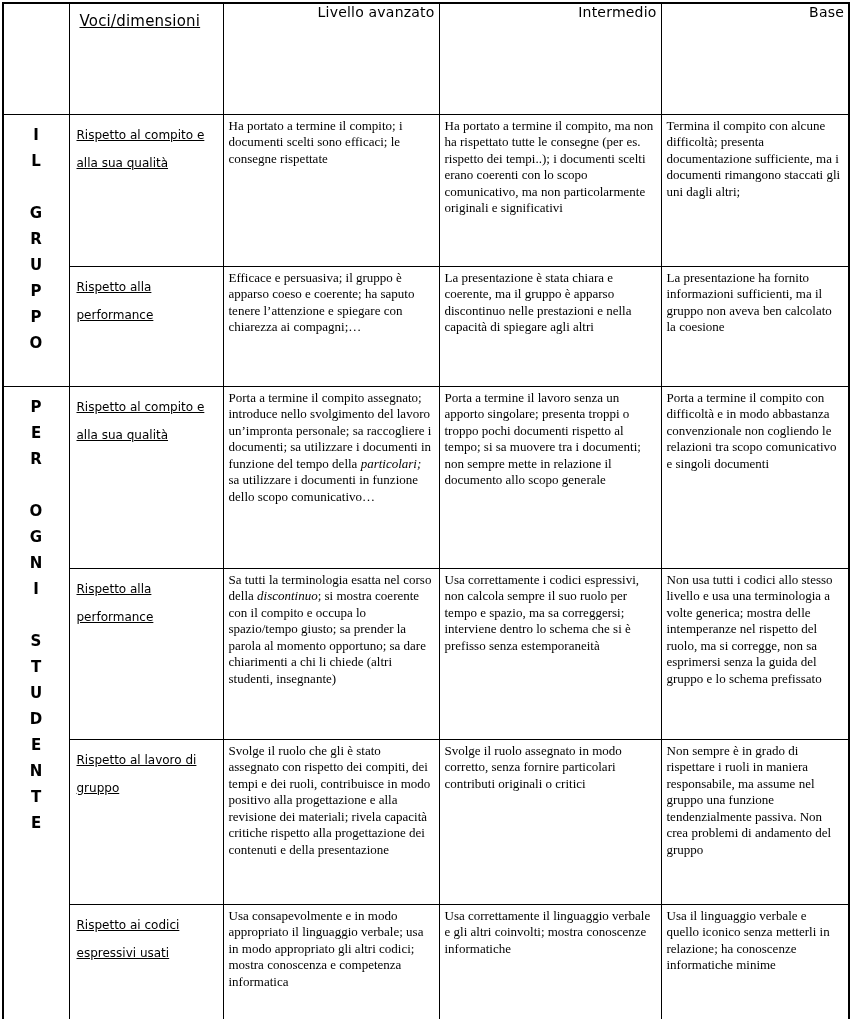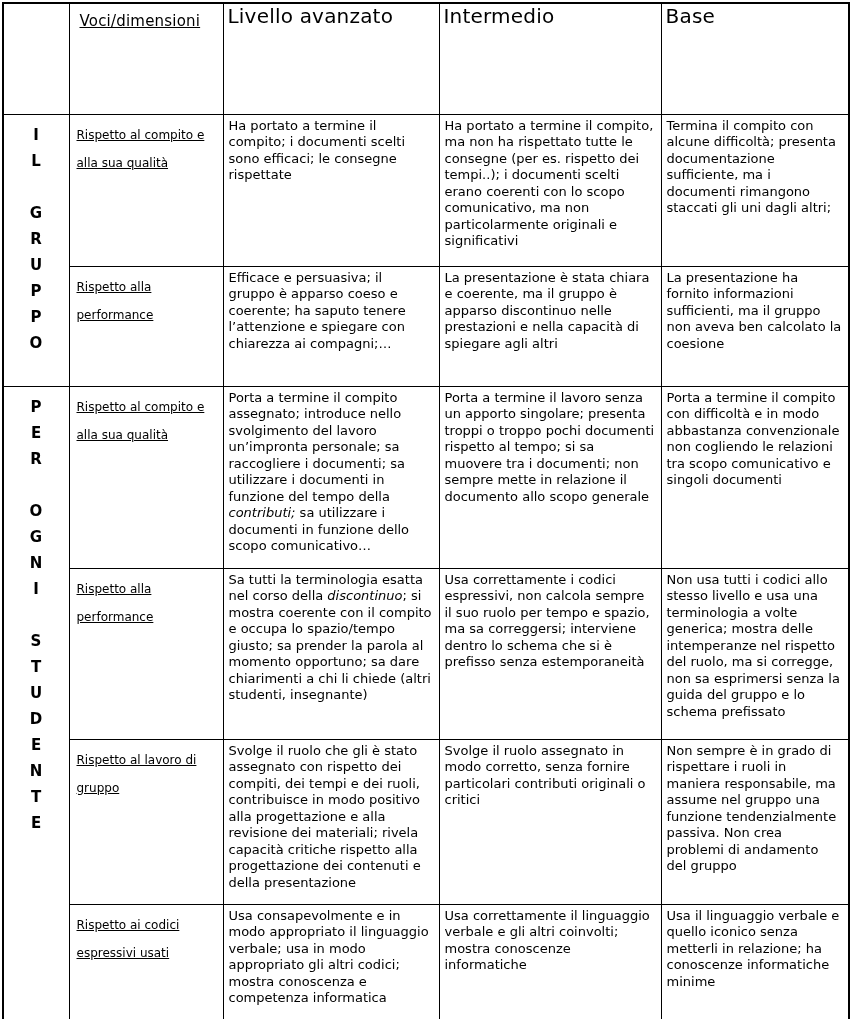--- a/index.html
+++ b/index.html
@@ -28,22 +28,22 @@
   }
   
   td.corner { }
   td.voci-head {
     font-size: 15px;
     text-decoration: underline;
     padding: 8px 4px 0 10px;
     letter-spacing: 0.2px;
   }
   td.level-head {
-    font-size: 20px;
-    text-align: left;
+    font-size: 14px;
+    text-align: right;
     vertical-align: middle;
     padding: 0 4px;
     letter-spacing: 0.2px;
   }
   
   td.group {
     font-weight: bold;
     font-size: 15px;
     text-align: center;
     white-space: pre-line;
@@ -56,20 +56,21 @@
     font-size: 12px;
     line-height: 28px;
     text-decoration: underline;
     padding: 6px 8px 0 7px;
   }
   
   td.desc {
     font-size: 13px;
     line-height: 16.5px;
     padding: 3px 6px 2px 5px;
+    font-family: Liberation Serif, serif;
   }
   td.desc i { font-style: italic; }
   
   tr.r-head  { height: 111px; }
   tr.r-1     { height: 152px; }
   tr.r-2     { height: 120px; }
   tr.r-3     { height: 182px; }
   tr.r-4     { height: 171px; }
   tr.r-5     { height: 165px; }
   tr.r-6     { height: 132px; }
@@ -130,21 +131,21 @@
 
 S
 T
 U
 D
 E
 N
 T
 E</td>
     <td class="voce">Rispetto al compito e alla sua qualità</td>
-    <td class="desc"><span>Porta a termine il compito assegnato; introduce nello svolgimento del lavoro un’impronta personale; sa raccogliere i documenti; sa utilizzare i documenti in funzione del tempo della </span><i>contributi;</i><span> sa utilizzare i documenti in funzione dello scopo comunicativo…</span></td>
+    <td class="desc"><span>Porta a termine il compito assegnato; introduce nello svolgimento del lavoro un’impronta personale; sa raccogliere i documenti; sa utilizzare i documenti in funzione del tempo della </span><i>particolari;</i><span> sa utilizzare i documenti in funzione dello scopo comunicativo…</span></td>
     <td class="desc"><span>Porta a termine il lavoro senza un apporto singolare; presenta troppi o troppo pochi documenti rispetto al tempo; si sa muovere tra i documenti; non sempre mette in relazione il documento allo scopo generale</span></td>
     <td class="desc"><span>Porta a termine il compito con difficoltà e in modo abbastanza convenzionale non cogliendo le relazioni tra scopo comunicativo e singoli documenti</span></td>
   </tr>
 
   <tr class="r-4">
     <td class="voce">Rispetto alla performance</td>
     <td class="desc"><span>Sa tutti la terminologia esatta nel corso della </span><i>discontinuo</i><span>; si mostra coerente con il compito e occupa lo spazio/tempo giusto; sa prender la parola al momento opportuno; sa dare chiarimenti a chi li chiede (altri studenti, insegnante)</span></td>
     <td class="desc"><span>Usa correttamente i codici espressivi, non calcola sempre il suo ruolo per tempo e spazio, ma sa correggersi; interviene dentro lo schema che si è prefisso senza estemporaneità</span></td>
     <td class="desc"><span>Non usa tutti i codici allo stesso livello e usa una terminologia a volte generica; mostra delle intemperanze nel rispetto del ruolo, ma si corregge, non sa esprimersi senza la guida del gruppo e lo schema prefissato</span></td>
   </tr>

